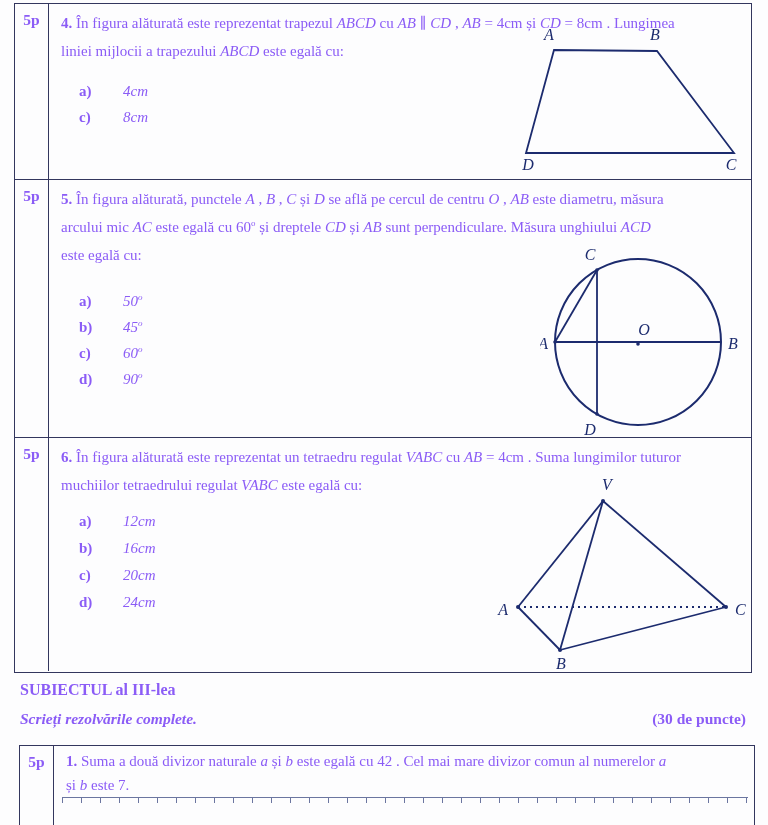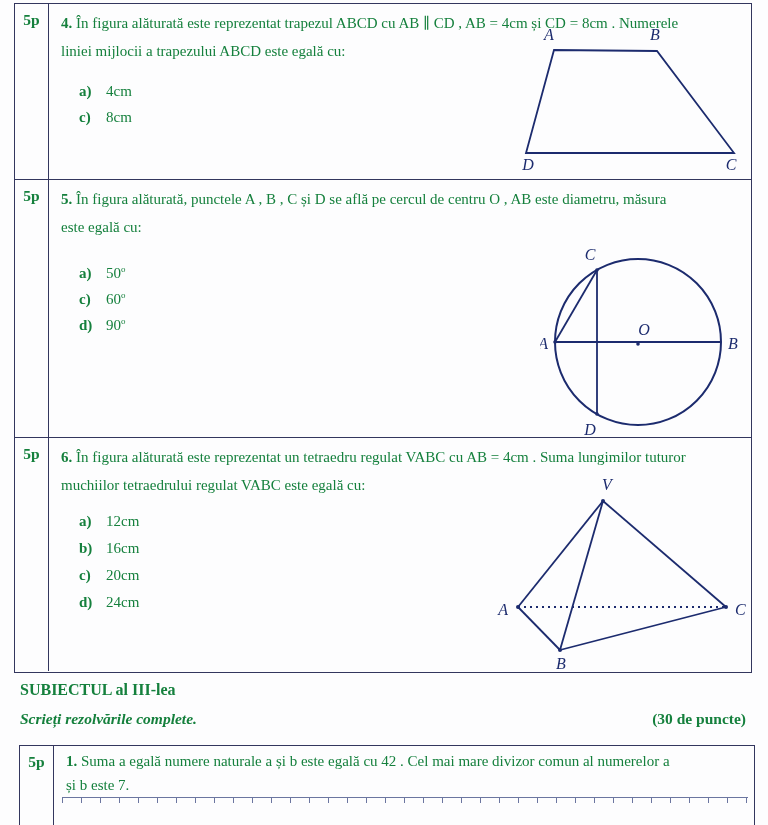--- a/index.html
+++ b/index.html
@@ -1,33 +1,33 @@
 <!DOCTYPE html>
 <html><head>
 <meta charset="utf-8">
 <style>
   html,body{margin:0;padding:0;background:#fdfdfe;}
   .page{position:relative;width:768px;height:825px;overflow:hidden;
-        font-family:"Liberation Serif","DejaVu Serif",serif;color:#15803d;background:#fdfdfe;}
+        font-family:"Liberation Serif","DejaVu Serif",serif;color:#8b5cf6;background:#fdfdfe;}
   .tbl{position:absolute;border:1.6px solid #33365e;box-sizing:border-box;background:transparent;}
   .tbl1{left:14px;top:3px;width:738px;height:670px;}
   .tbl2{left:19px;top:745px;width:736px;height:80px;border-bottom:none;}
   .trow{display:flex;box-sizing:border-box;border-bottom:1.6px solid #33365e;}
   .trow:last-child{border-bottom:none;}
   .pcell{width:34px;flex:0 0 34px;border-right:1.6px solid #33365e;box-sizing:border-box;
          font-weight:700;font-size:15.5px;padding-top:7px;text-align:center;}
   .qcell{flex:1;position:relative;padding:5px 8px 0 12px;box-sizing:border-box;}
   .qline{font-size:15px;line-height:28px;white-space:nowrap;}
   .tbl2 .qline{line-height:24px;}
-  .b{font-weight:700;} .i{} 
+  .b{font-weight:700;} .i{font-style:italic;} 
   sup{font-size:60%;line-height:0;}
   .opts{margin-top:18px;}
   .opt{height:26px;padding-left:18px;font-size:15px;}
   .olabel{display:inline-block;width:20px;font-weight:700;}
-  .oval{margin-left:7px;}
+  .oval{margin-left:24px;font-style:italic;}
   .fig{position:absolute;}
   .fig text{font-family:"Liberation Serif","DejaVu Serif",serif;font-style:italic;
             font-size:16px;fill:#1c2b6e;}
   .sec-title{position:absolute;left:20px;top:681px;font-size:16px;font-weight:700;}
   .sec-sub{position:absolute;left:20px;top:710px;width:726px;display:flex;
            justify-content:space-between;font-size:15.5px;font-weight:700;align-items:flex-end;}
   .sec-sub .lead{font-style:italic;}
   .answer-grid{margin-top:0;height:5px;border-top:1.2px solid #6b76a0;border-left:1.2px solid #6b76a0;
        background:repeating-linear-gradient(90deg,transparent 0px,transparent 17.8px,#6b76a0 17.8px,#6b76a0 19px);
        margin-left:-4px;margin-right:-2px;}
@@ -37,38 +37,40 @@
 
 <div class="page">
 
   <div class="tbl tbl1">
 
     <div class="trow" style="height:176px">
       <div class="pcell">
         <span>5p</span>
       </div>
       <div class="qcell">
-        <div class="qline"><span class="b">4.</span><span> În figura alăturată este reprezentat trapezul </span><span class="i">ABCD</span><span>  cu  </span><span class="i">AB</span><span> ∥ </span><span class="i">CD</span><span> ,  </span><span class="i">AB</span><span> = 4cm  și  </span><span class="i">CD</span><span> = 8cm .  Numerele</span></div>
+        <div class="qline"><span class="b">4.</span><span> În figura alăturată este reprezentat trapezul </span><span class="i">ABCD</span><span>  cu  </span><span class="i">AB</span><span> ∥ </span><span class="i">CD</span><span> ,  </span><span class="i">AB</span><span> = 4cm  și  </span><span class="i">CD</span><span> = 8cm .  Lungimea</span></div>
         <div class="qline"><span>liniei mijlocii a trapezului  </span><span class="i">ABCD</span><span>  este egală cu:</span></div>
         <div class="opts">
           <div class="opt"><span class="olabel">a)</span><span class="oval"><span>4cm</span></span></div>
           <div class="opt"><span class="olabel">c)</span><span class="oval"><span>8cm</span></span></div>
         </div>
       </div>
     </div>
 
     <div class="trow" style="height:258px">
       <div class="pcell">
         <span>5p</span>
       </div>
       <div class="qcell">
         <div class="qline"><span class="b">5.</span><span> În figura alăturată, punctele  </span><span class="i">A</span><span> ,  </span><span class="i">B</span><span> ,  </span><span class="i">C</span><span>  și  </span><span class="i">D</span><span>  se află pe cercul de centru  </span><span class="i">O</span><span> ,  </span><span class="i">AB</span><span>  este diametru, măsura</span></div>
+        <div class="qline"><span>arcului mic  </span><span class="i">AC</span><span>  este egală cu  60</span><sup>o</sup><span>  și dreptele  </span><span class="i">CD</span><span>  și  </span><span class="i">AB</span><span>  sunt perpendiculare. Măsura unghiului  </span><span class="i">ACD</span></div>
         <div class="qline"><span>este egală cu:</span></div>
         <div class="opts" style="margin-top:24px">
           <div class="opt"><span class="olabel">a)</span><span class="oval"><span>50</span><sup>o</sup></span></div>
+          <div class="opt"><span class="olabel">b)</span><span class="oval"><span>45</span><sup>o</sup></span></div>
           <div class="opt"><span class="olabel">c)</span><span class="oval"><span>60</span><sup>o</sup></span></div>
           <div class="opt"><span class="olabel">d)</span><span class="oval"><span>90</span><sup>o</sup></span></div>
         </div>
       </div>
     </div>
 
     <div class="trow" style="height:233px">
       <div class="pcell">
         <span>5p</span>
       </div>
@@ -131,20 +133,20 @@
     <span class="lead">Scrieți rezolvările complete.</span>
     <span>(30 de puncte)</span>
   </div>
 
   <div class="tbl tbl2">
     <div class="trow" style="height:100%;border-bottom:none">
       <div class="pcell">
         <span>5p</span>
       </div>
       <div class="qcell" style="padding-top:3px">
-        <div class="qline"><span class="b">1.</span><span> Suma a egală numere naturale  </span><span class="i">a</span><span>  și  </span><span class="i">b</span><span>  este egală cu  42 . Cel mai mare divizor comun al numerelor  </span><span class="i">a</span></div>
+        <div class="qline"><span class="b">1.</span><span> Suma a două divizor naturale  </span><span class="i">a</span><span>  și  </span><span class="i">b</span><span>  este egală cu  42 . Cel mai mare divizor comun al numerelor  </span><span class="i">a</span></div>
         <div class="qline"><span>și  </span><span class="i">b</span><span>  este 7.</span></div>
         <div class="answer-grid"></div>
       </div>
     </div>
   </div>
 
 </div>
 
 </body></html>

